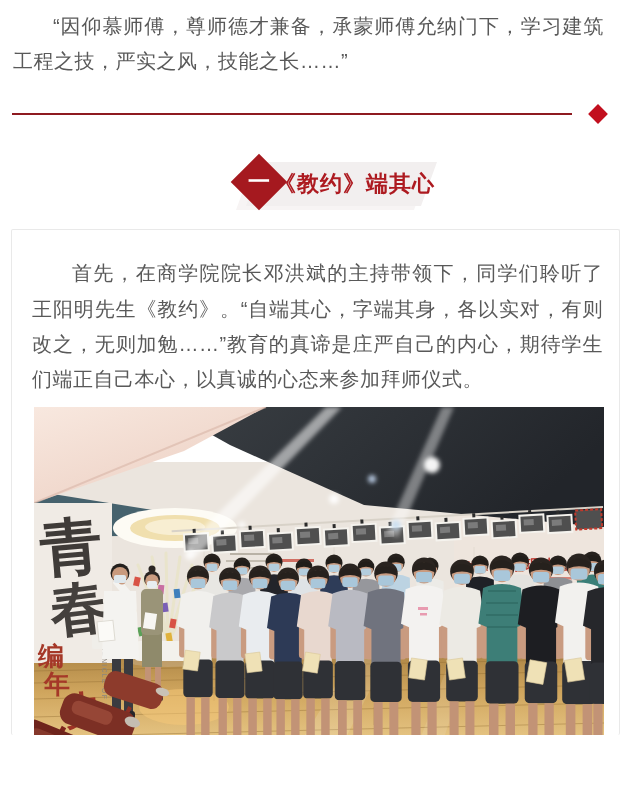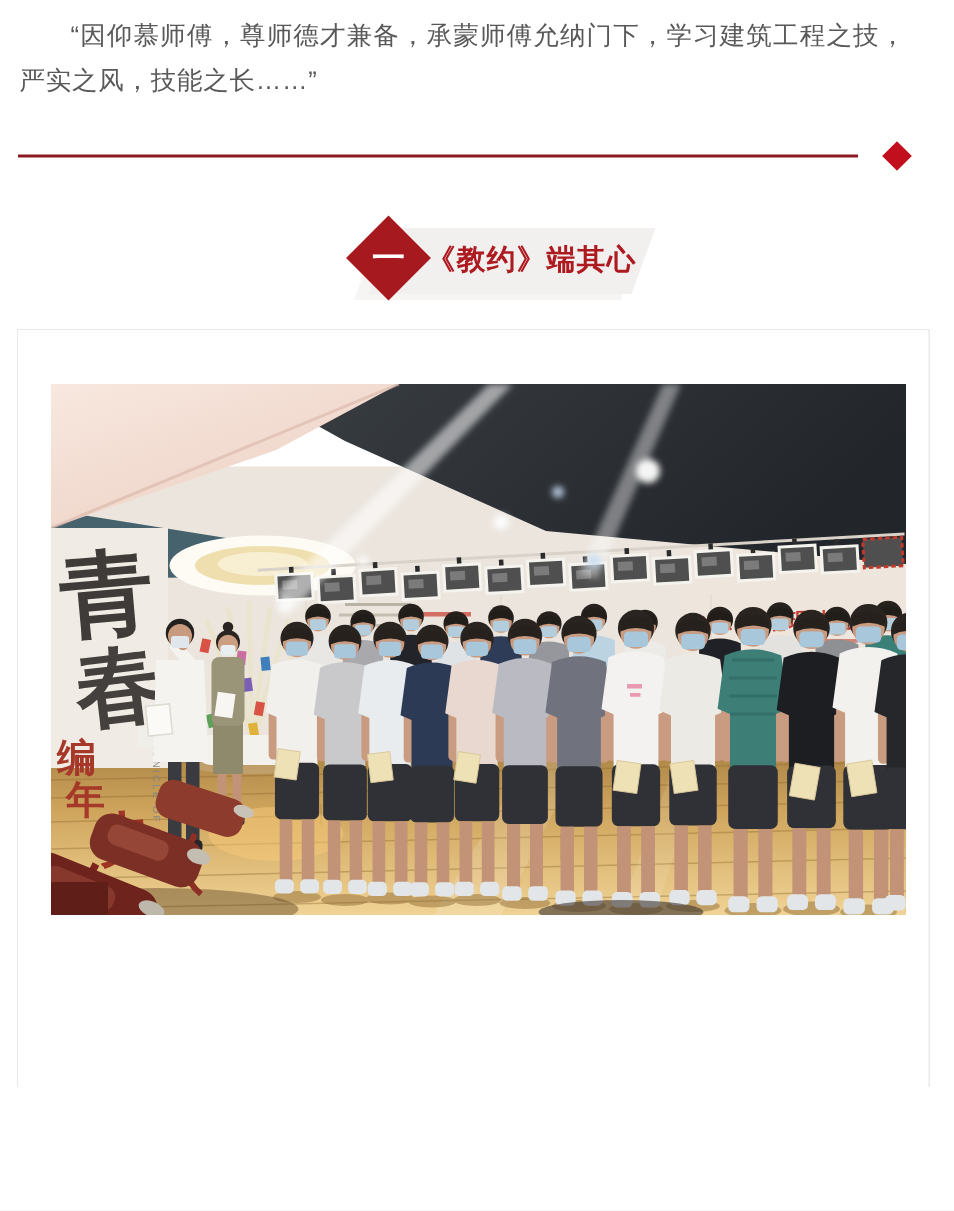--- a/index.html
+++ b/index.html
@@ -4,21 +4,21 @@
 <style>
   html,body{margin:0;padding:0;}
   body{
     width:636px;height:807px;overflow:hidden;background:#ffffff;
     font-family:"Liberation Sans","DejaVu Sans",sans-serif;
     -webkit-font-smoothing:antialiased;
   }
   .article{width:636px;}
   .para{
     margin:0 32px 0 13px;
-    font-size:17px;line-height:1.76;letter-spacing:.5px;
+    font-size:20px;line-height:1.76;letter-spacing:.5px;
     color:#595959;text-align:justify;text-indent:2em;
   }
   .para.first{padding-top:9px;}
   
   .divider-row{
     display:flex;align-items:center;
     margin:26px 31px 0 12px;height:18px;
   }
   .divider-line{flex:1;height:2px;background:#8e1a20;}
   .divider-diamond{
@@ -41,21 +41,21 @@
     display:flex;align-items:center;justify-content:center;
     box-shadow:0 0 0 1px #a5191f;
   }
   .badge-diamond span{
     transform:rotate(-45deg);color:#ffffff;font-weight:bold;
     font-size:22px;line-height:1;
   }
   .badge-title{
     position:absolute;left:272px;top:5px;width:165px;height:44px;
     line-height:44px;text-align:center;
-    color:#ad1a20;font-size:19px;font-weight:bold;letter-spacing:1px;
+    color:#ad1a20;font-size:22px;font-weight:bold;letter-spacing:1px;
   }
   
   .content-box{
     margin:22px 13px 0 11px;width:609px;height:506px;
     border:1px solid #e9e9e9;border-bottom:none;border-radius:2px;
     box-sizing:border-box;padding:26px 16px 0 20px;overflow:hidden;
   }
   .content-box .para{margin:0;color:#595959;}
   .photo-frame{margin:10px 0 0 2px;width:570px;height:354px;overflow:hidden;}
   svg text{user-select:none;}
@@ -75,20 +75,21 @@
   <div class="badge-wrap">
     <div class="badge-band2"></div>
     <div class="badge-band"></div>
     <div class="badge-diamond">
       <span>一</span>
     </div>
     <div class="badge-title">《教约》端其心</div>
   </div>
 
   <div class="content-box">
+    <p class="para">首先，在商学院院长邓洪斌的主持带领下，同学们聆听了王阳明先生《教约》。“自端其心，字端其身，各以实对，有则改之，无则加勉……”教育的真谛是庄严自己的内心，期待学生们端正自己本心，以真诚的心态来参加拜师仪式。</p>
 
     <div class="photo-frame">
       <svg width="570" height="354" viewBox="0 0 570 354">
         <defs>
           <linearGradient id="floorG" x1="0" y1="0" x2="0" y2="1">
             <stop offset="0" stop-color="#a0793c"></stop>
               <stop offset="0.45" stop-color="#d0a65e"></stop>
               <stop offset="1" stop-color="#f0d395"></stop>
           </linearGradient>
           <linearGradient id="ceilG" x1="0" y1="0" x2="1" y2="0.3">

